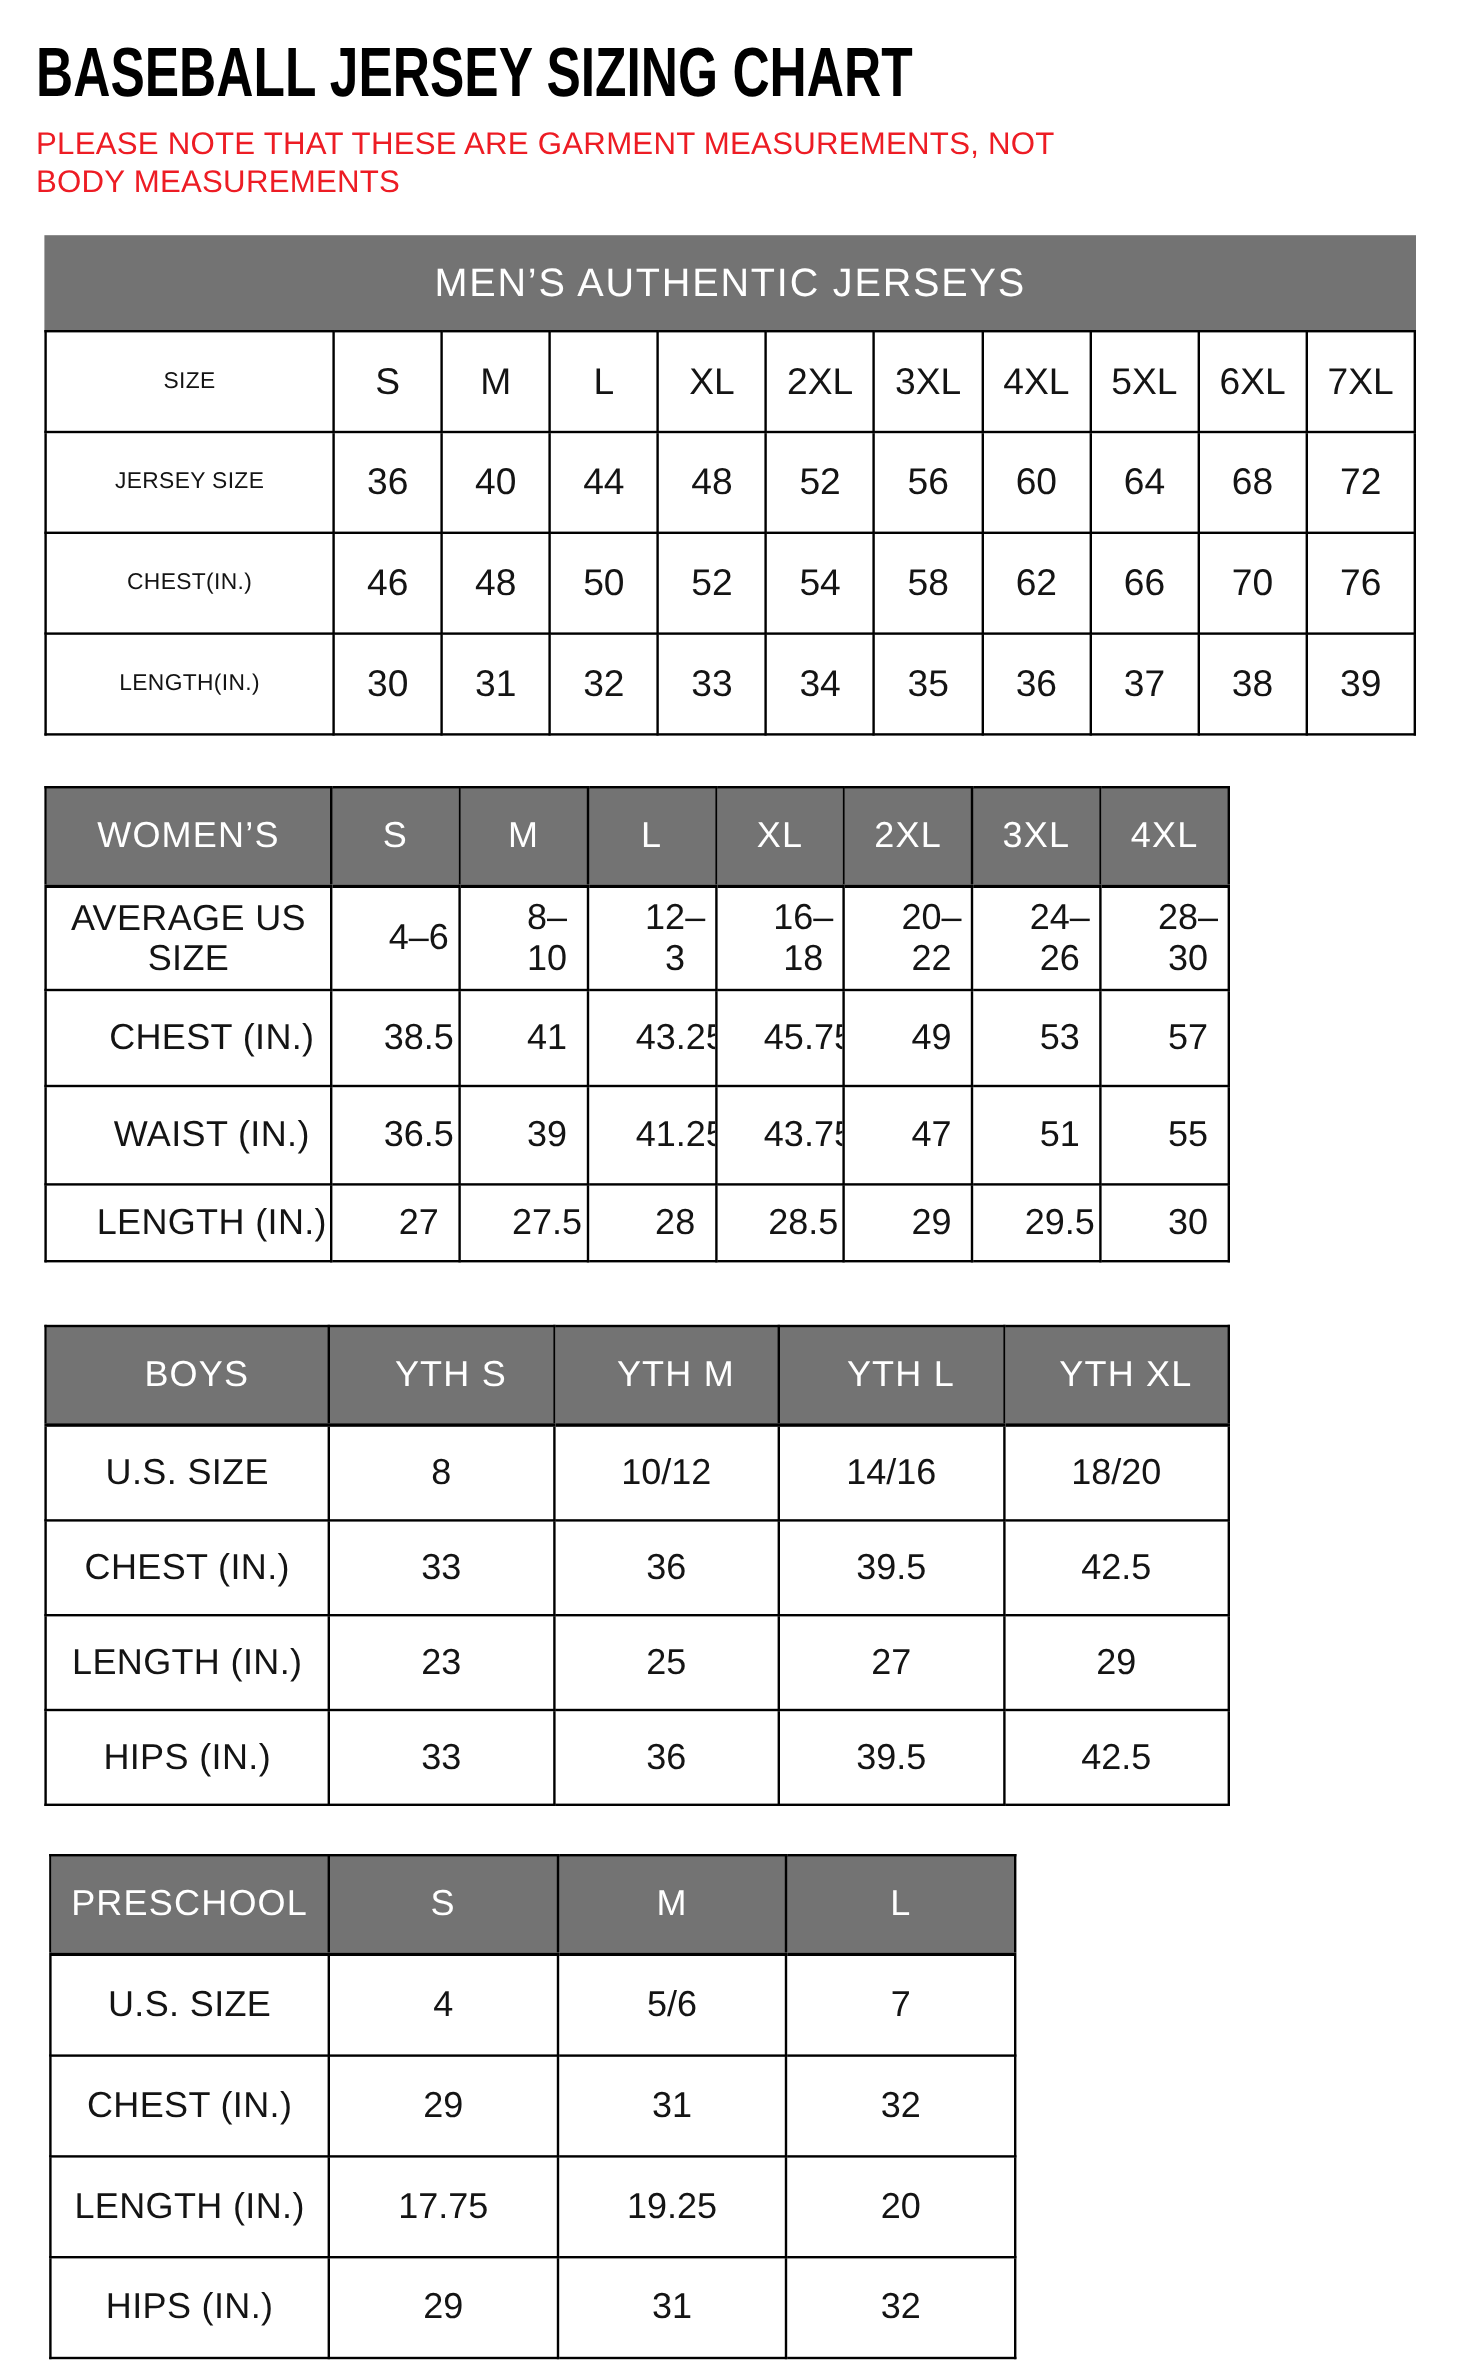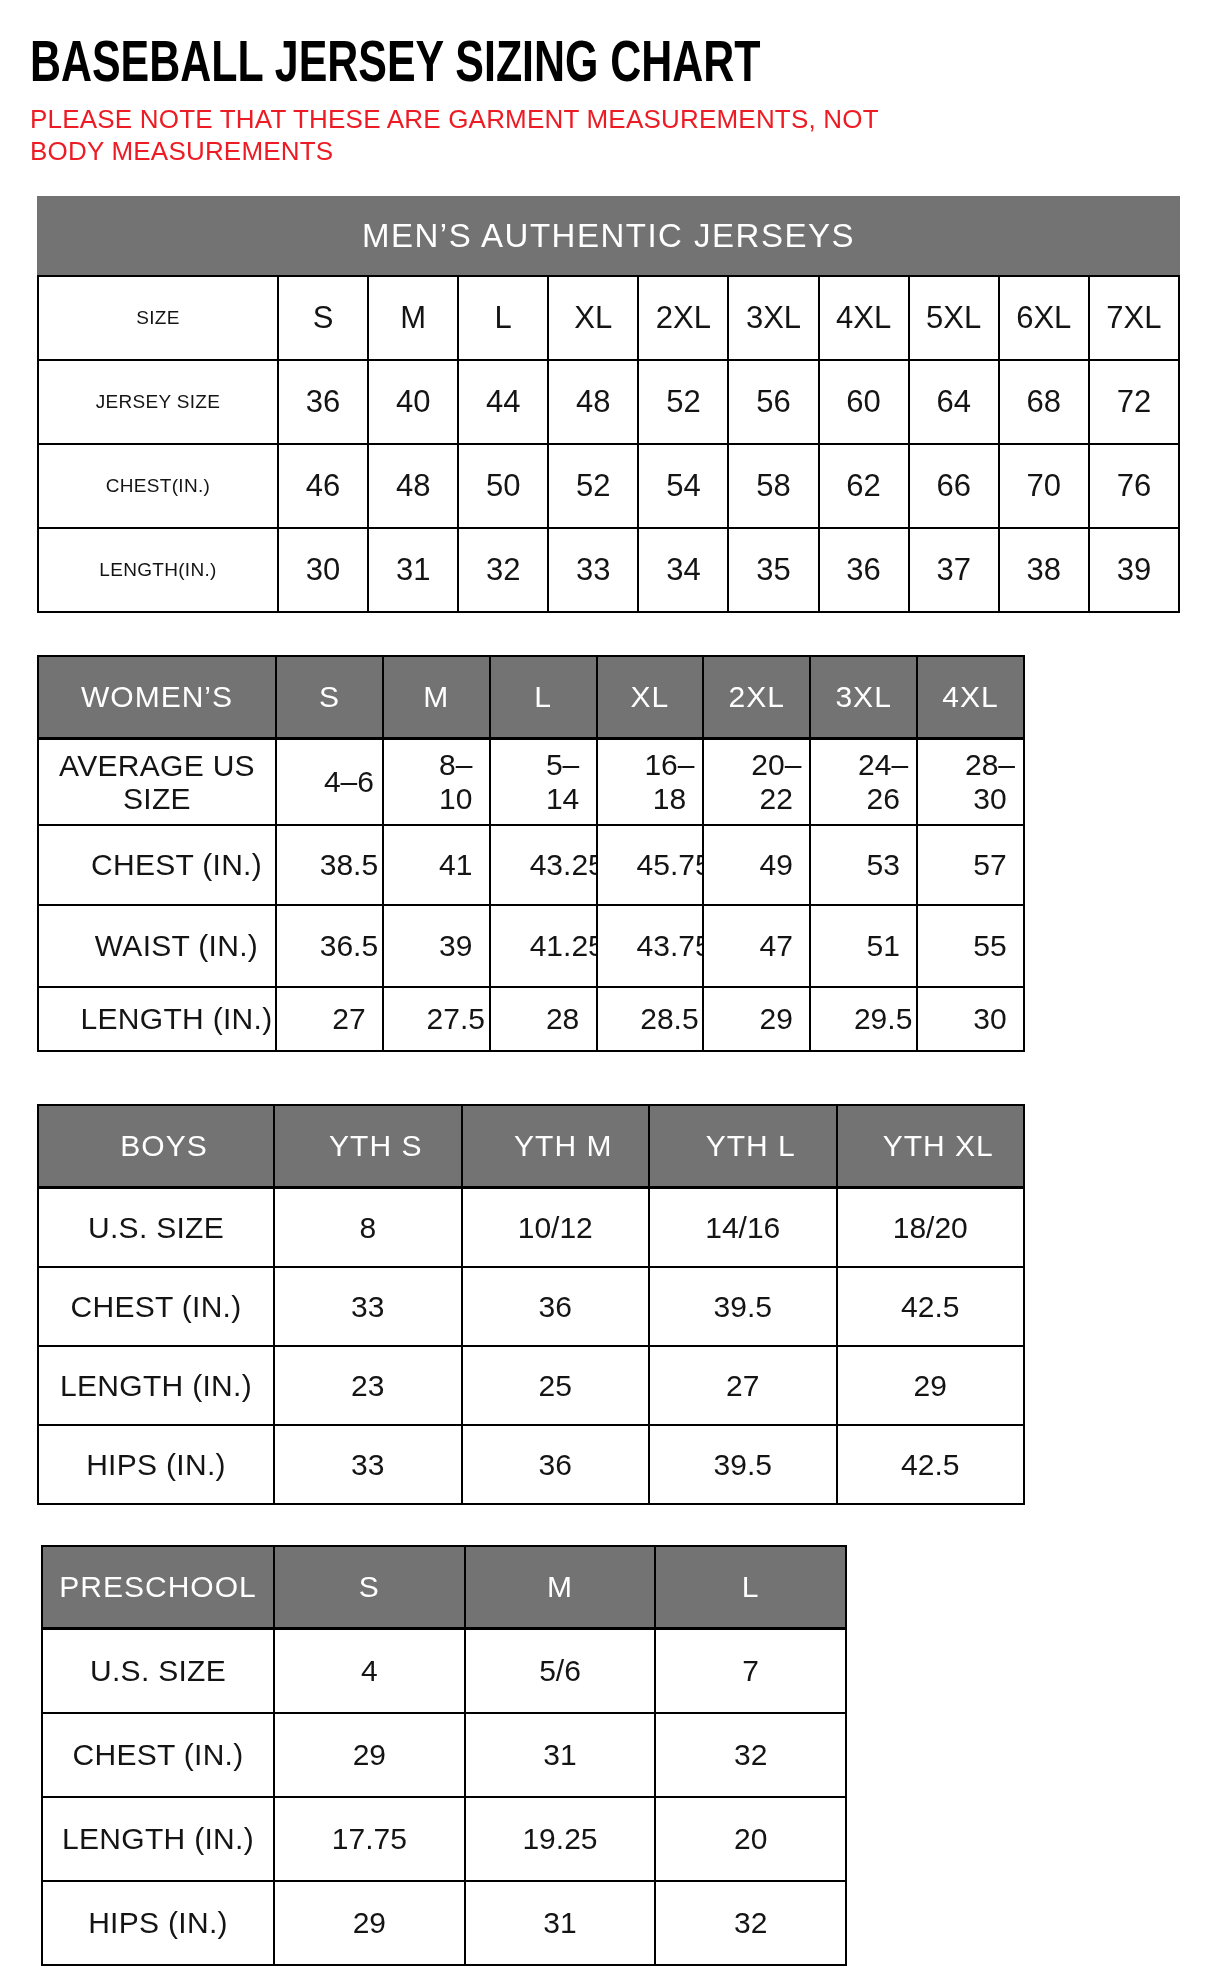--- a/index.html
+++ b/index.html
@@ -190,21 +190,21 @@
       <th>L</th>
       <th>XL</th>
       <th>2XL</th>
       <th>3XL</th>
       <th>4XL</th>
     </tr>
     <tr class="h84">
       <td class="lbl wrap">AVERAGE US SIZE</td>
       <td>4–6</td>
       <td>8–10</td>
-      <td>5–14</td>
+      <td>12–3</td>
       <td>16–18</td>
       <td>20–22</td>
       <td>24–26</td>
       <td>28–30</td>
     </tr>
     <tr class="h78">
       <td class="lbl">CHEST (IN.)</td>
       <td>38.5</td>
       <td>41</td>
       <td>43.25</td>

